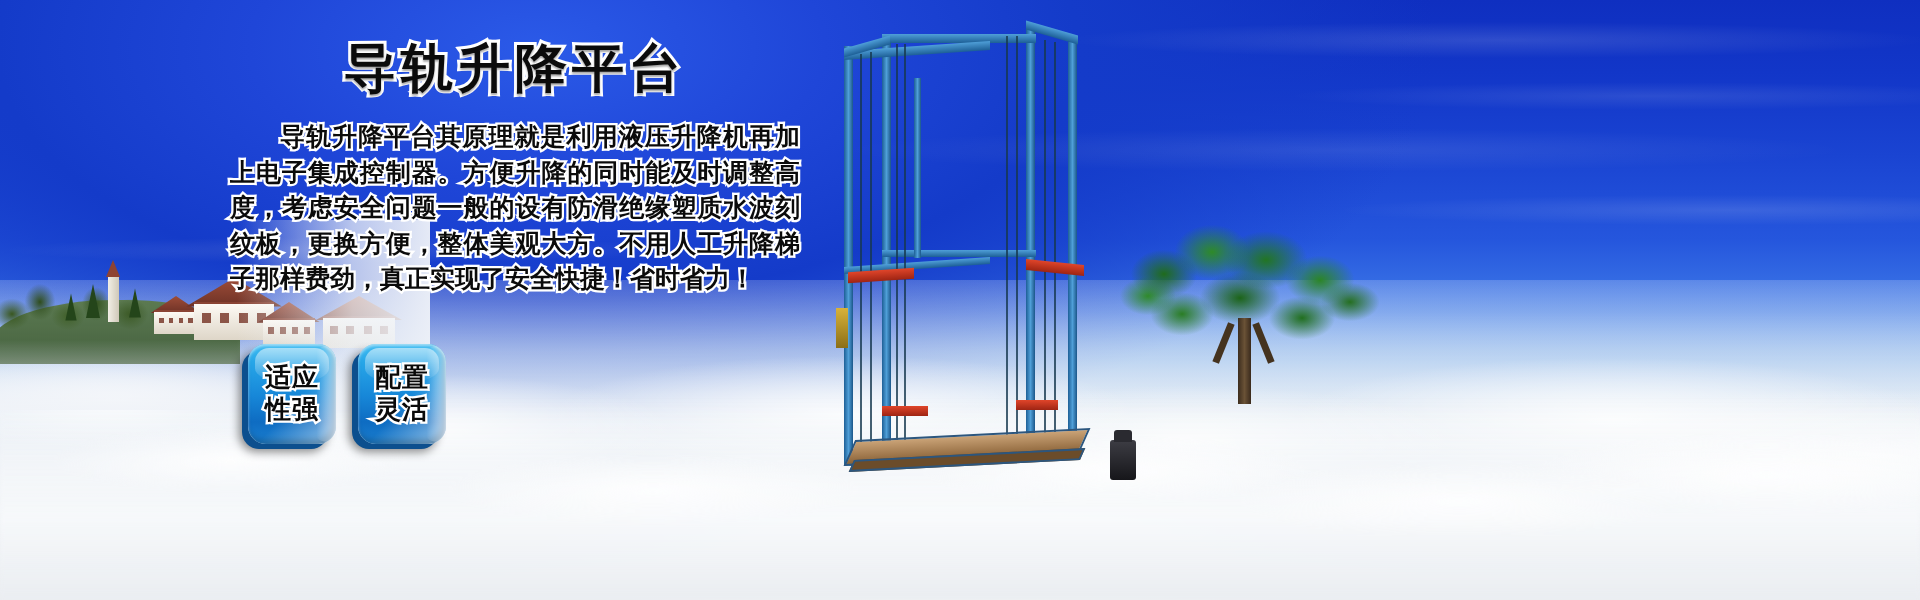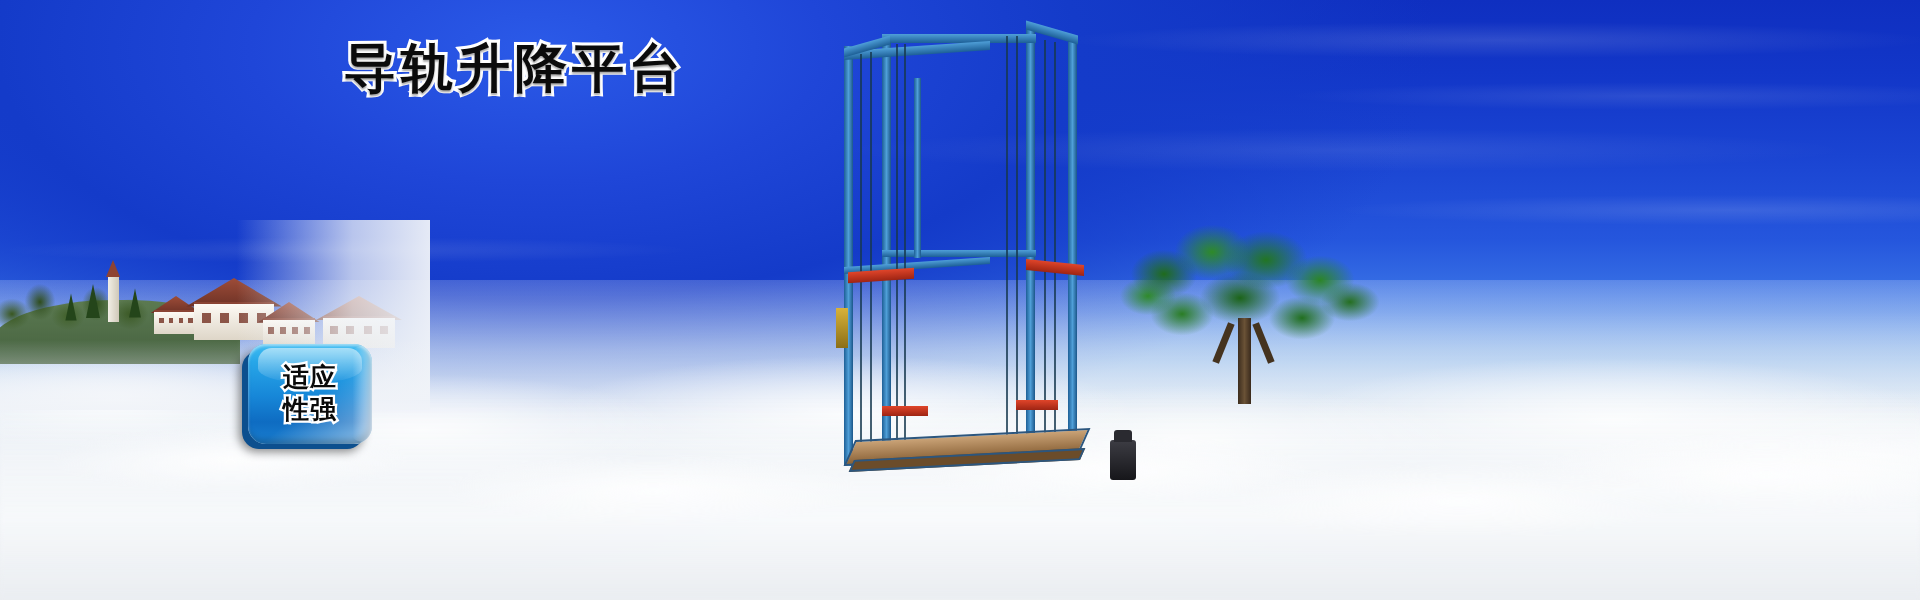--- a/index.html
+++ b/index.html
@@ -209,21 +209,21 @@
     margin:0;
     letter-spacing:0px;
   }
 
   
   .features{
     position:absolute;left:248px;top:344px;
     display:flex;gap:22px;
   }
   .feat{
-    position:relative;width:124px;height:100px;
+    position:relative;width:88px;height:100px;
     border-radius:18px;
     background:
       linear-gradient(to bottom right, rgba(255,255,255,.0) 55%, rgba(255,255,255,.55) 100%),
       linear-gradient(to bottom, #3fbdf2 0%, #27a6e8 18%, #1787d8 52%, #0e6cc2 78%, #1b7fd0 100%);
     box-shadow:
       -7px 6px 0 -1px #0c4f8e,
       -9px 8px 10px rgba(0,0,0,.45),
       inset 0 2px 3px rgba(255,255,255,.55),
       inset -3px -4px 6px rgba(0,0,0,.25);
     display:flex;flex-direction:column;
@@ -326,22 +326,27 @@
 
     <div class="m-deck" style="left:22px;top:416px;width:226px;height:22px;transform:skewX(-24deg) skewY(-3deg);"></div>
     <div class="m-deck" style="left:24px;top:436px;width:222px;height:8px;background:#6b4c2a;transform:skewX(-24deg) skewY(-3deg);"></div>
 
     <div class="m-rail" style="left:6px;top:290px;width:12px;height:40px;background:linear-gradient(to bottom,#d8b23a,#8c6f16);"></div>
     <div class="m-motor"></div>
   </div>
 
   <div class="textblock">
     <h1 class="title">导轨升降平台</h1>
+    <p class="para">导轨升降平台其原理就是利用液压升降机再加上电子集成控制器。方便升降的同时能及时调整高度，考虑安全问题一般的设有防滑绝缘塑质水波刻纹板，更换方便，整体美观大方。不用人工升降梯子那样费劲，真正实现了安全快捷！省时省力！</p>
   </div>
 
   <div class="features">
     <div class="feat">
       <span>适应</span>
       <span>性强</span>
     </div>
+    <div class="feat">
+      <span>配置</span>
+      <span>灵活</span>
+    </div>
   </div>
 
 </div>
 
 </body></html>

